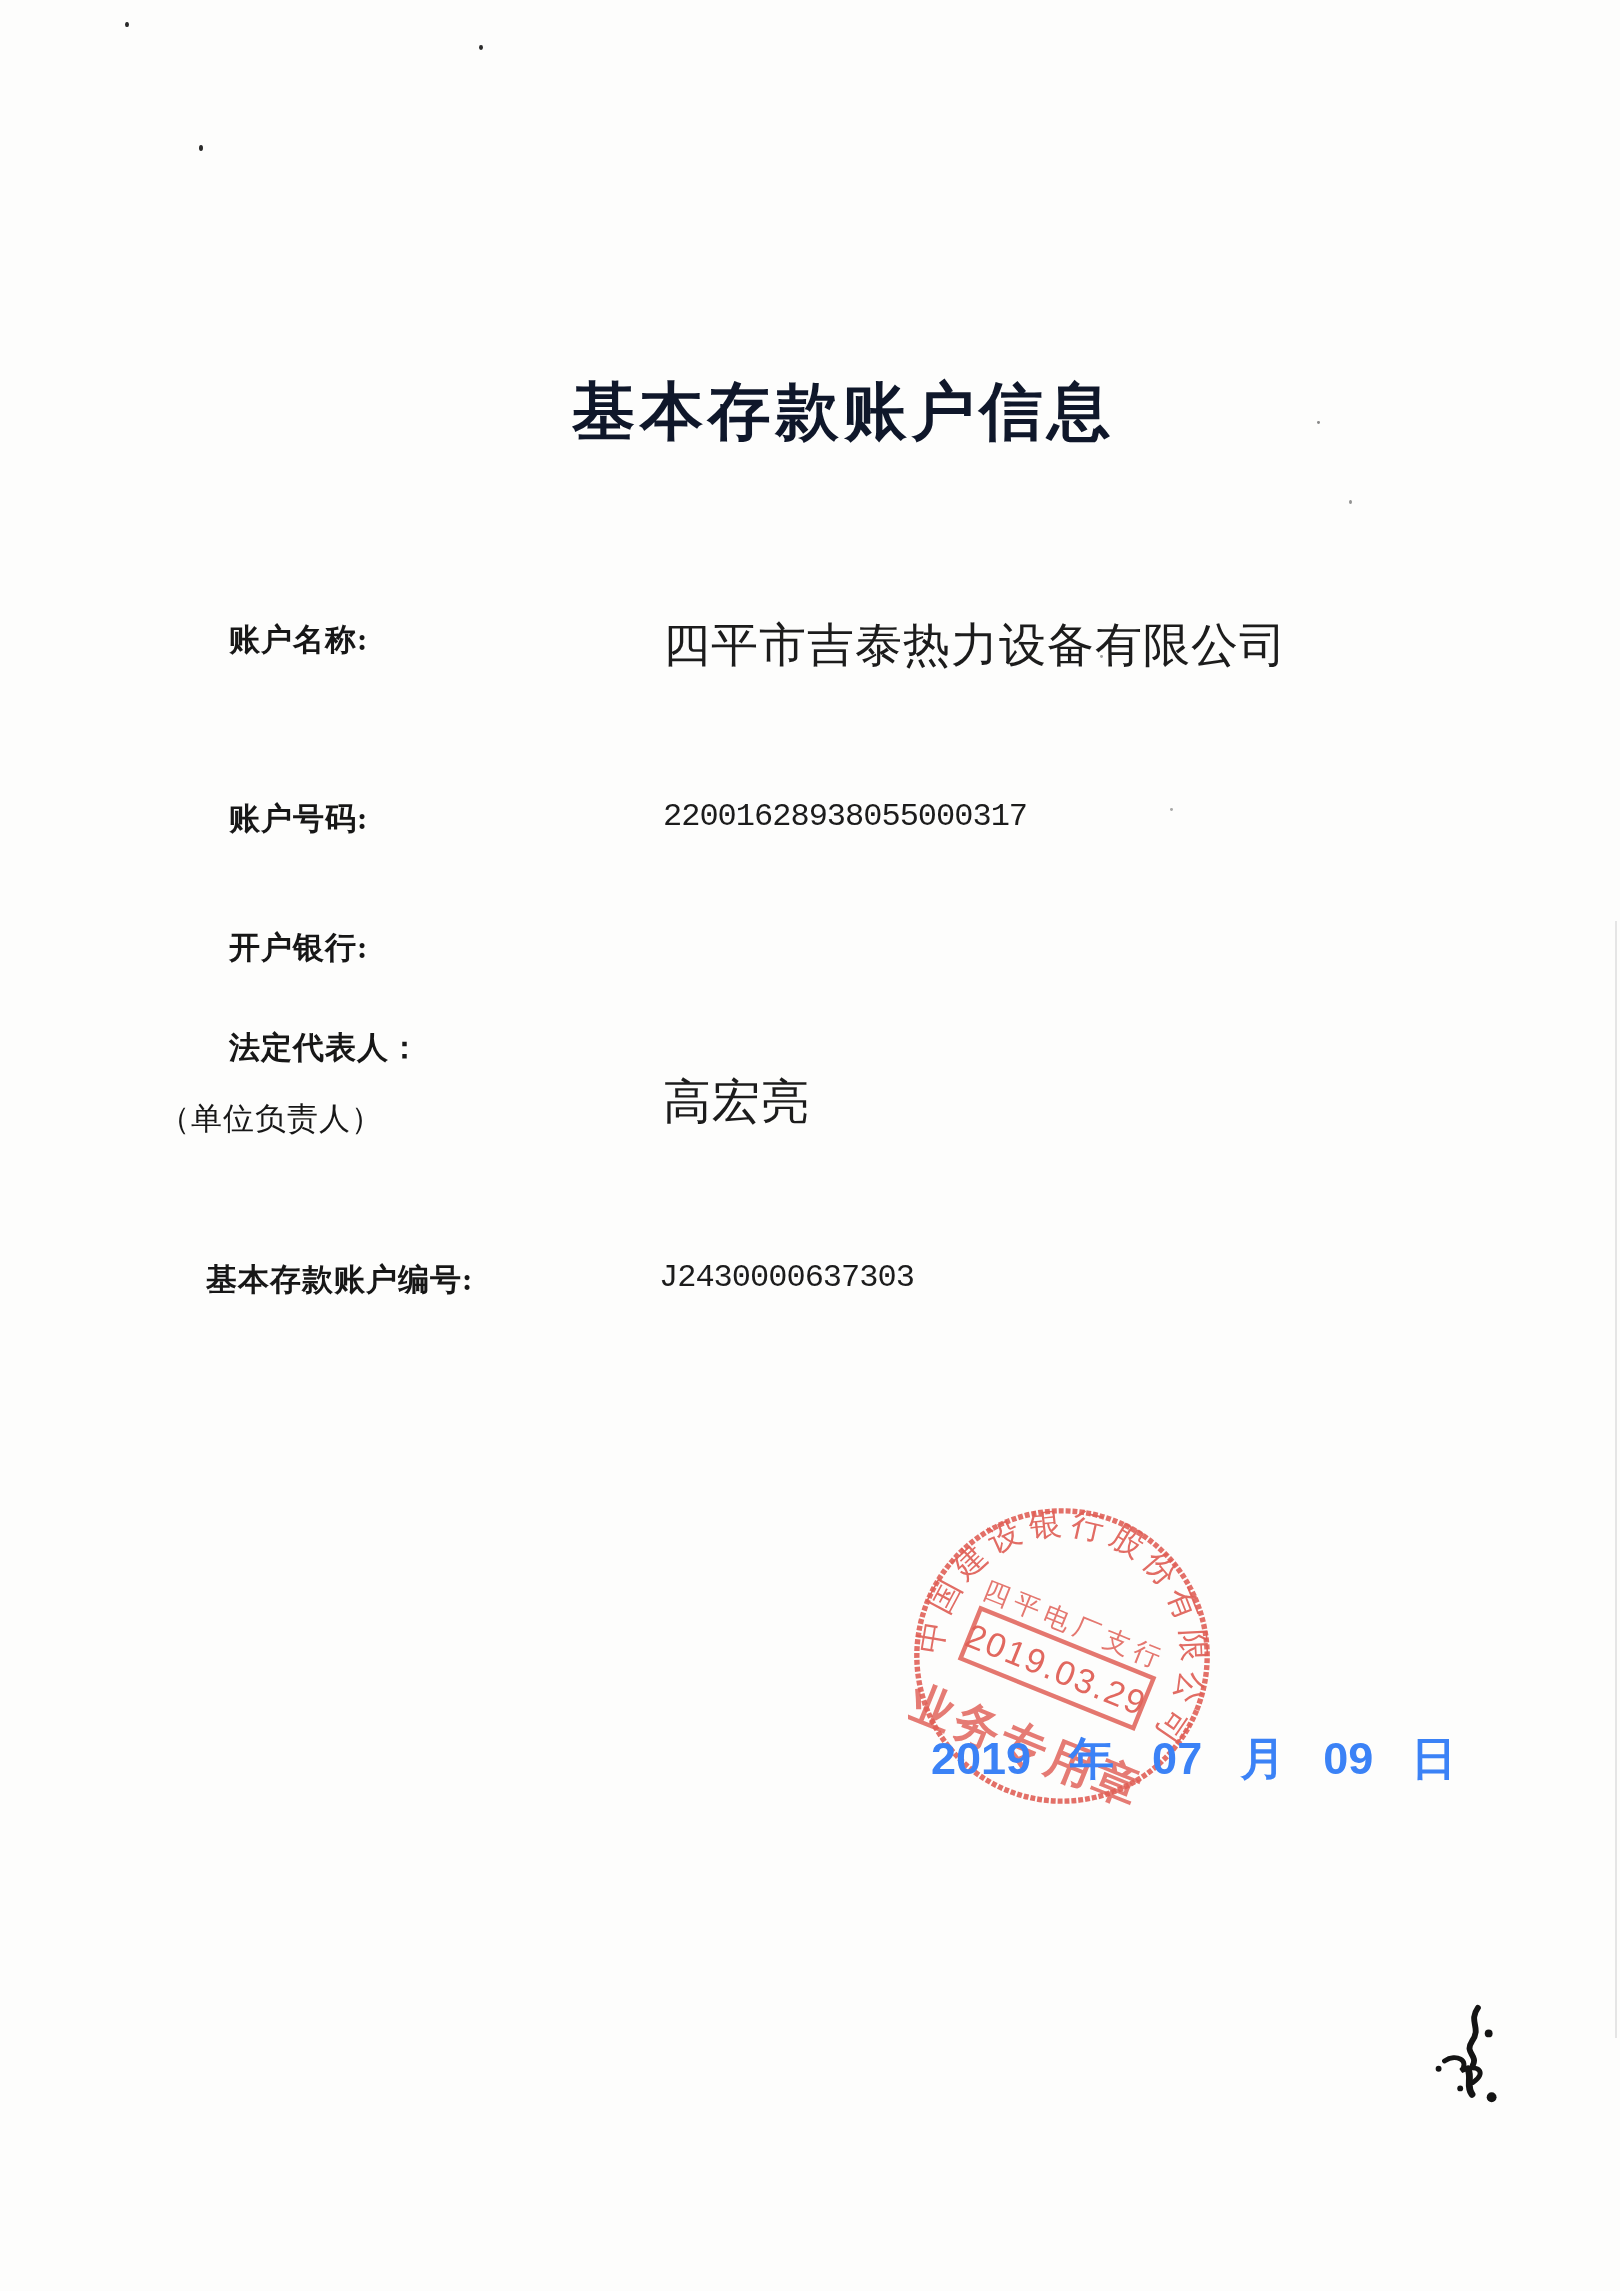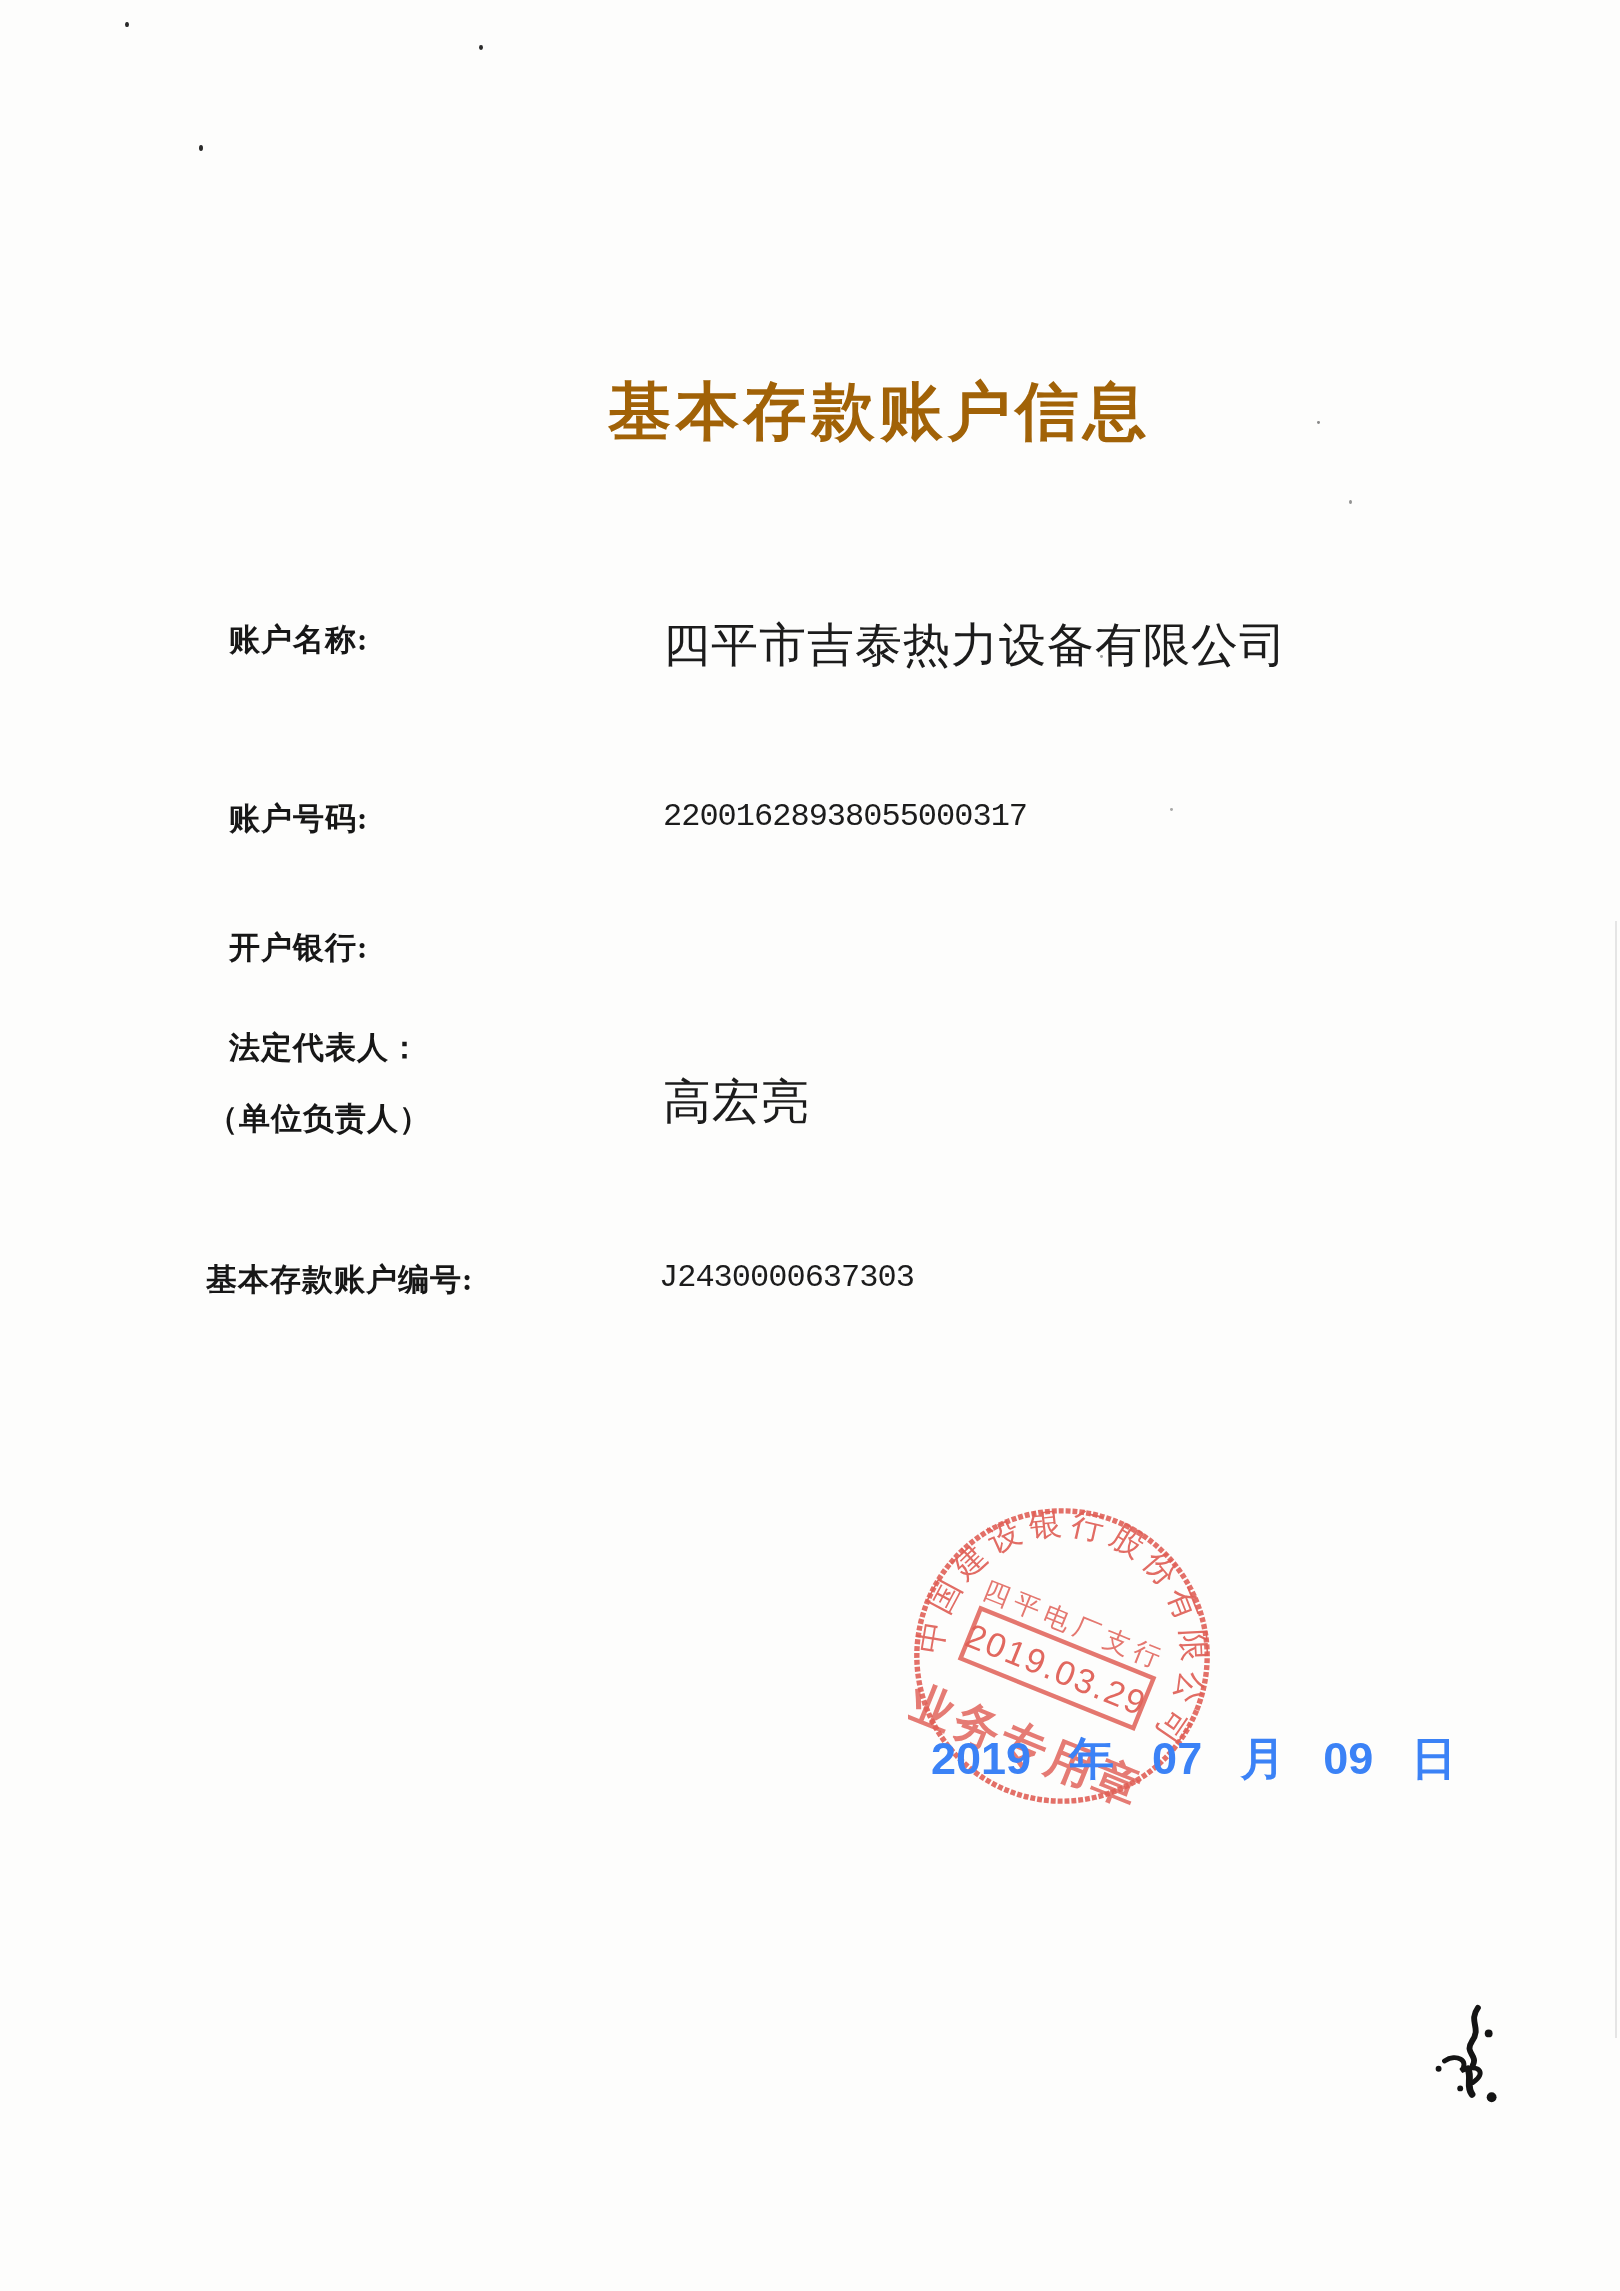--- a/index.html
+++ b/index.html
@@ -6,26 +6,26 @@
   .page{
     position:relative;
     width:1620px;height:2292px;
     background:#fdfdfc;
     overflow:hidden;
     font-family:"Liberation Serif","DejaVu Serif",serif;
     color:#1b1b1b;
   }
   .title{
     position:absolute;
-    left:608px;top:369px;
+    left:572px;top:369px;
     margin:0;
     font-size:63px;
     font-weight:bold;
     letter-spacing:4.9px;
-    color:#a16207;
+    color:#0f172a;
     white-space:nowrap;
   }
   .field-label{
     position:absolute;
     left:229px;
     font-size:31px;
     font-weight:bold;
     letter-spacing:1px;
     white-space:nowrap;
     color:#171717;
@@ -100,21 +100,21 @@
 
   <div class="field-label" style="top:619px;">账户名称:</div>
   <div class="field-value" style="top:614px;font-size:47px;">四平市吉泰热力设备有限公司</div>
 
   <div class="field-label" style="top:798px;">账户号码:</div>
   <div class="field-value mono-num" style="top:798px;">22001628938055000317</div>
 
   <div class="field-label" style="top:927px;">开户银行:</div>
 
   <div class="field-label" style="top:1027px;">法定代表人：</div>
-  <div class="field-label" style="top:1098px;left:159px;font-weight:bold;margin-left:48px;">（单位负责人）</div>
+  <div class="field-label" style="top:1098px;left:159px;font-weight:normal;">（单位负责人）</div>
   <div class="field-value" style="top:1070px;font-size:48px;text-align:right;">高宏亮</div>
 
   <div class="field-label" style="top:1259px;left:206px;">基本存款账户编号:</div>
   <div class="field-value mono-num" style="top:1259px;left:659px;">J2430000637303</div>
 
   <svg class="stamp" viewBox="0 0 314 314">
     <g transform="rotate(22 157 157)">
       <circle cx="157" cy="157" r="148" fill="none" stroke="#dc4a40" stroke-width="5.5" stroke-dasharray="5 2" opacity="0.9"></circle>
       <path id="seal-arc" d="M 46 209 A 123 123 0 1 1 268 209" fill="none"></path>
       <text font-size="33" letter-spacing="7" fill="#dc4a40" opacity="0.92">

